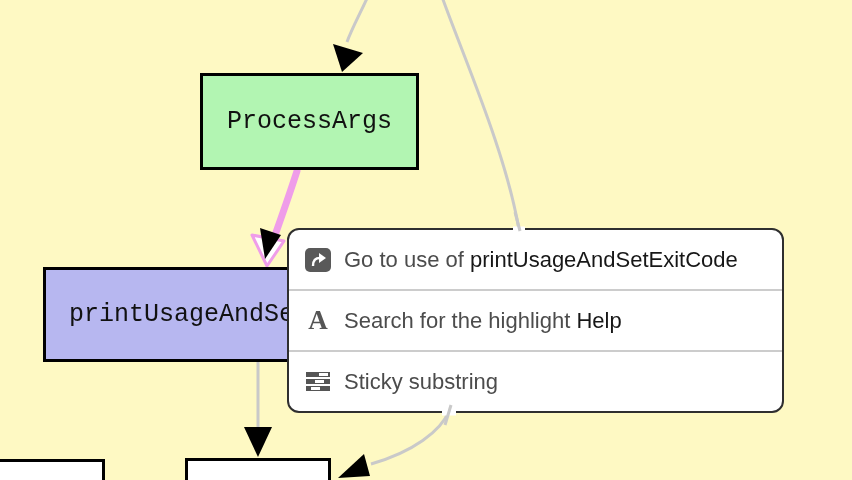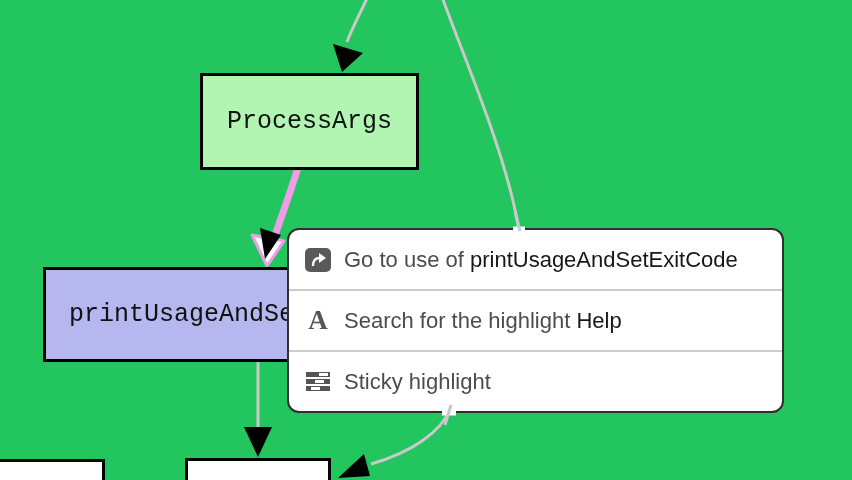--- a/index.html
+++ b/index.html
@@ -1,18 +1,18 @@
 <!DOCTYPE html>
 <html><head>
 <meta charset="utf-8">
 <style>
   html,body{margin:0;padding:0;}
   .screen{
     position:relative; width:852px; height:480px; overflow:hidden;
-    background:#22c55e; font-family:"Liberation Sans", sans-serif;
+    background:#fef9c3; font-family:"Liberation Sans", sans-serif;
   }
   svg.layer{position:absolute; left:0; top:0;}
   .edges{z-index:1;}
   .overlay{z-index:40; pointer-events:none;}
 
   .node{
     position:absolute; box-sizing:border-box; z-index:10;
     border:3px solid #000; display:flex; align-items:center; justify-content:center;
     font-family:"Liberation Mono", monospace; font-size:25px; color:#111;
     white-space:nowrap; overflow:hidden; cursor:pointer;
@@ -116,21 +116,21 @@
               <span class="notch n1"></span>
             </span>
           <span class="bar">
               <span class="notch n2"></span>
             </span>
           <span class="bar">
               <span class="notch n3"></span>
             </span>
         </span>
       </span>
-      <span class="menu-label"><span>Sticky highlight</span><span class="emph"></span></span>
+      <span class="menu-label"><span>Sticky substring</span><span class="emph"></span></span>
     </div>
 
   </div>
 
   <svg class="layer overlay" width="852" height="480" viewBox="0 0 852 480">
     <rect x="513" y="226.5" width="12" height="5.5" fill="#fff"></rect>
     <path d="M 515,212 L 520,231" stroke="#c9c9c9" stroke-width="3" fill="none"></path>
     <rect x="442" y="409.5" width="14" height="6" fill="#fff"></rect>
     <path d="M 451,405 L 445,425" stroke="#c9c9c9" stroke-width="3" fill="none"></path>
   </svg>

